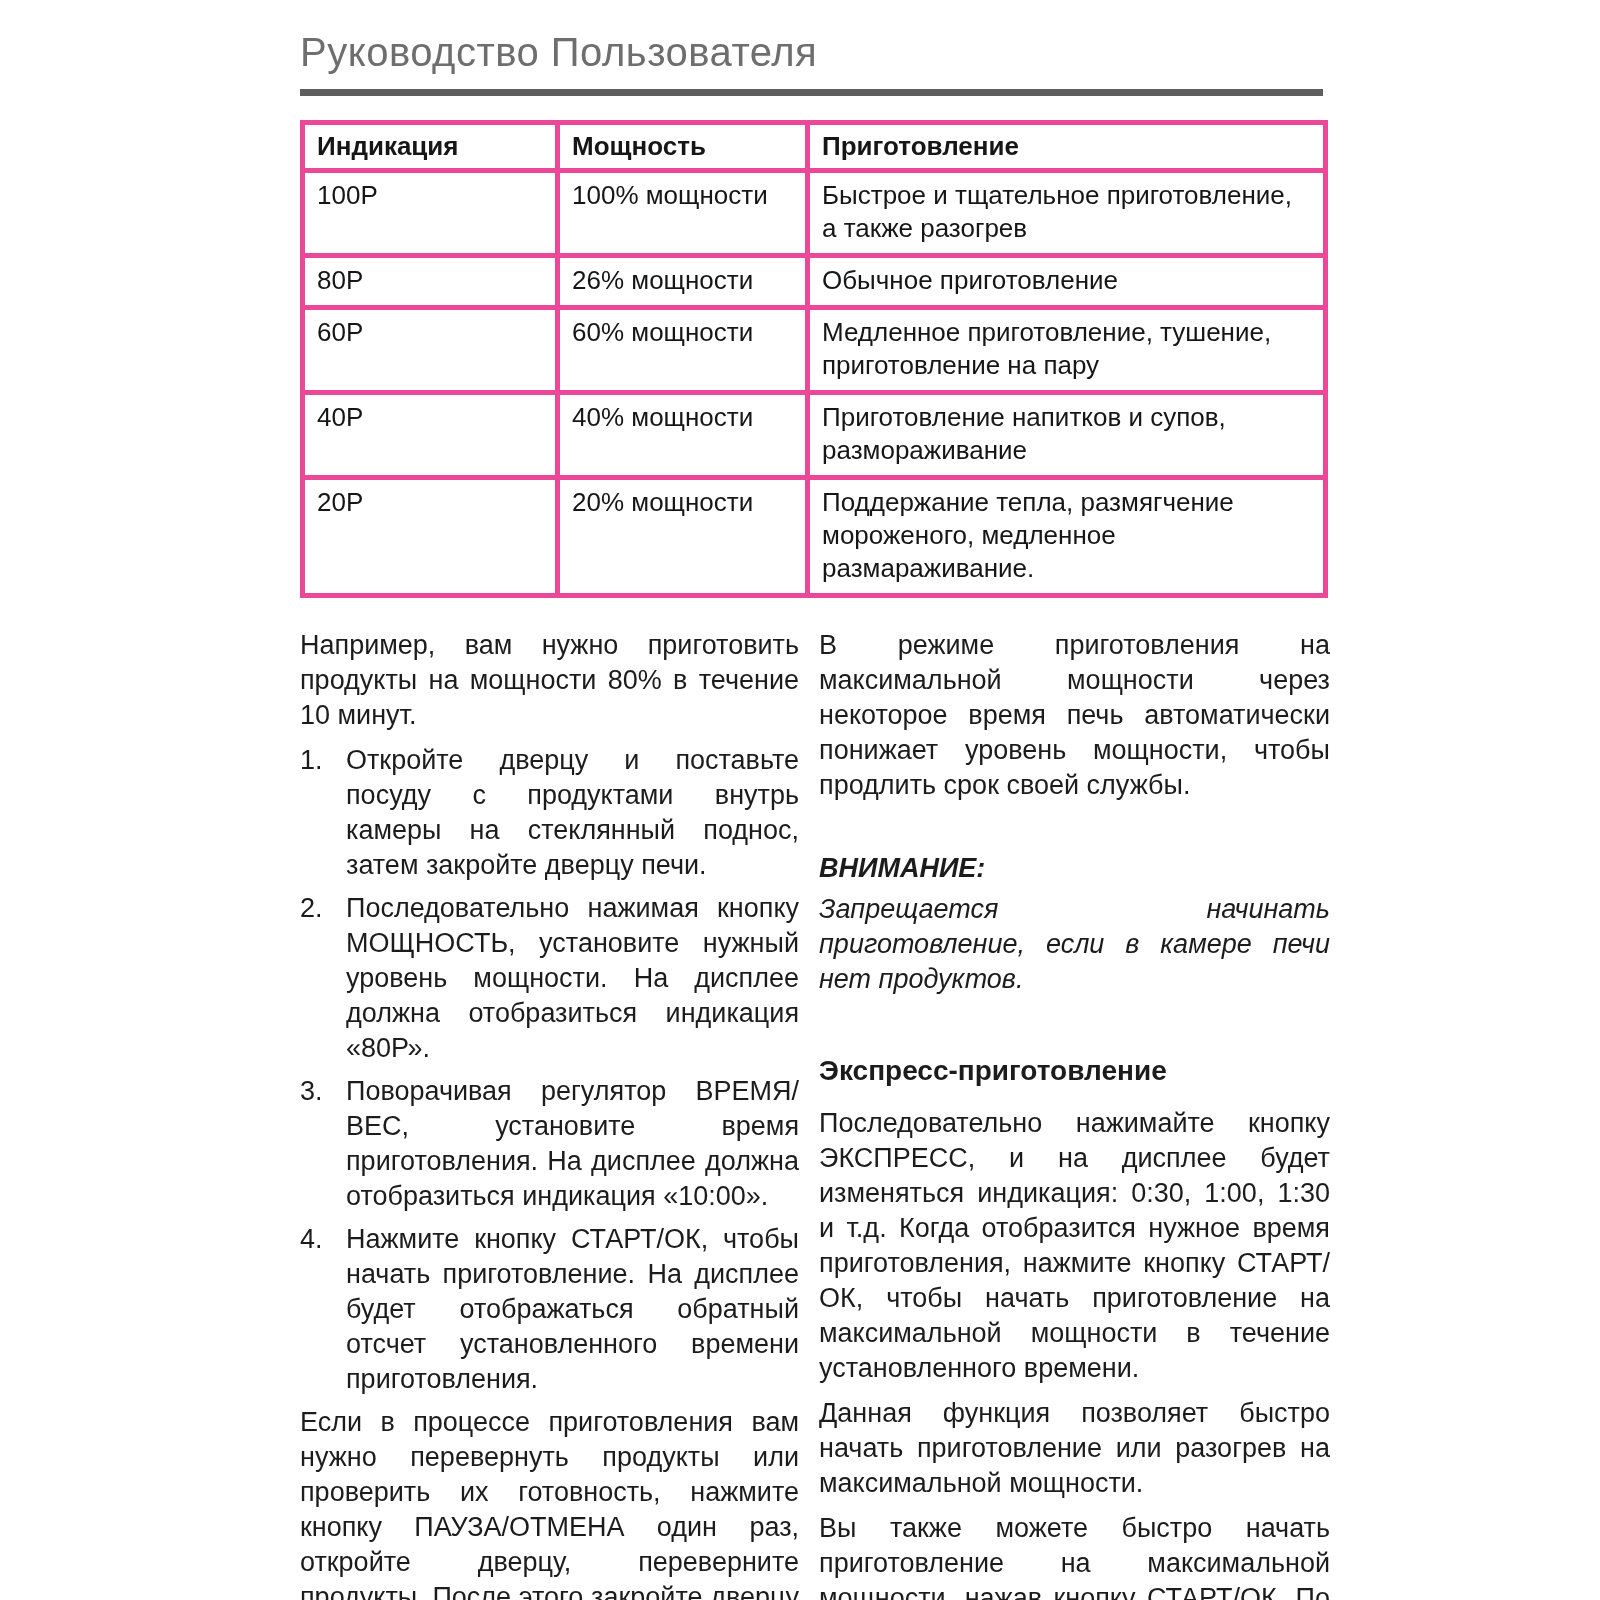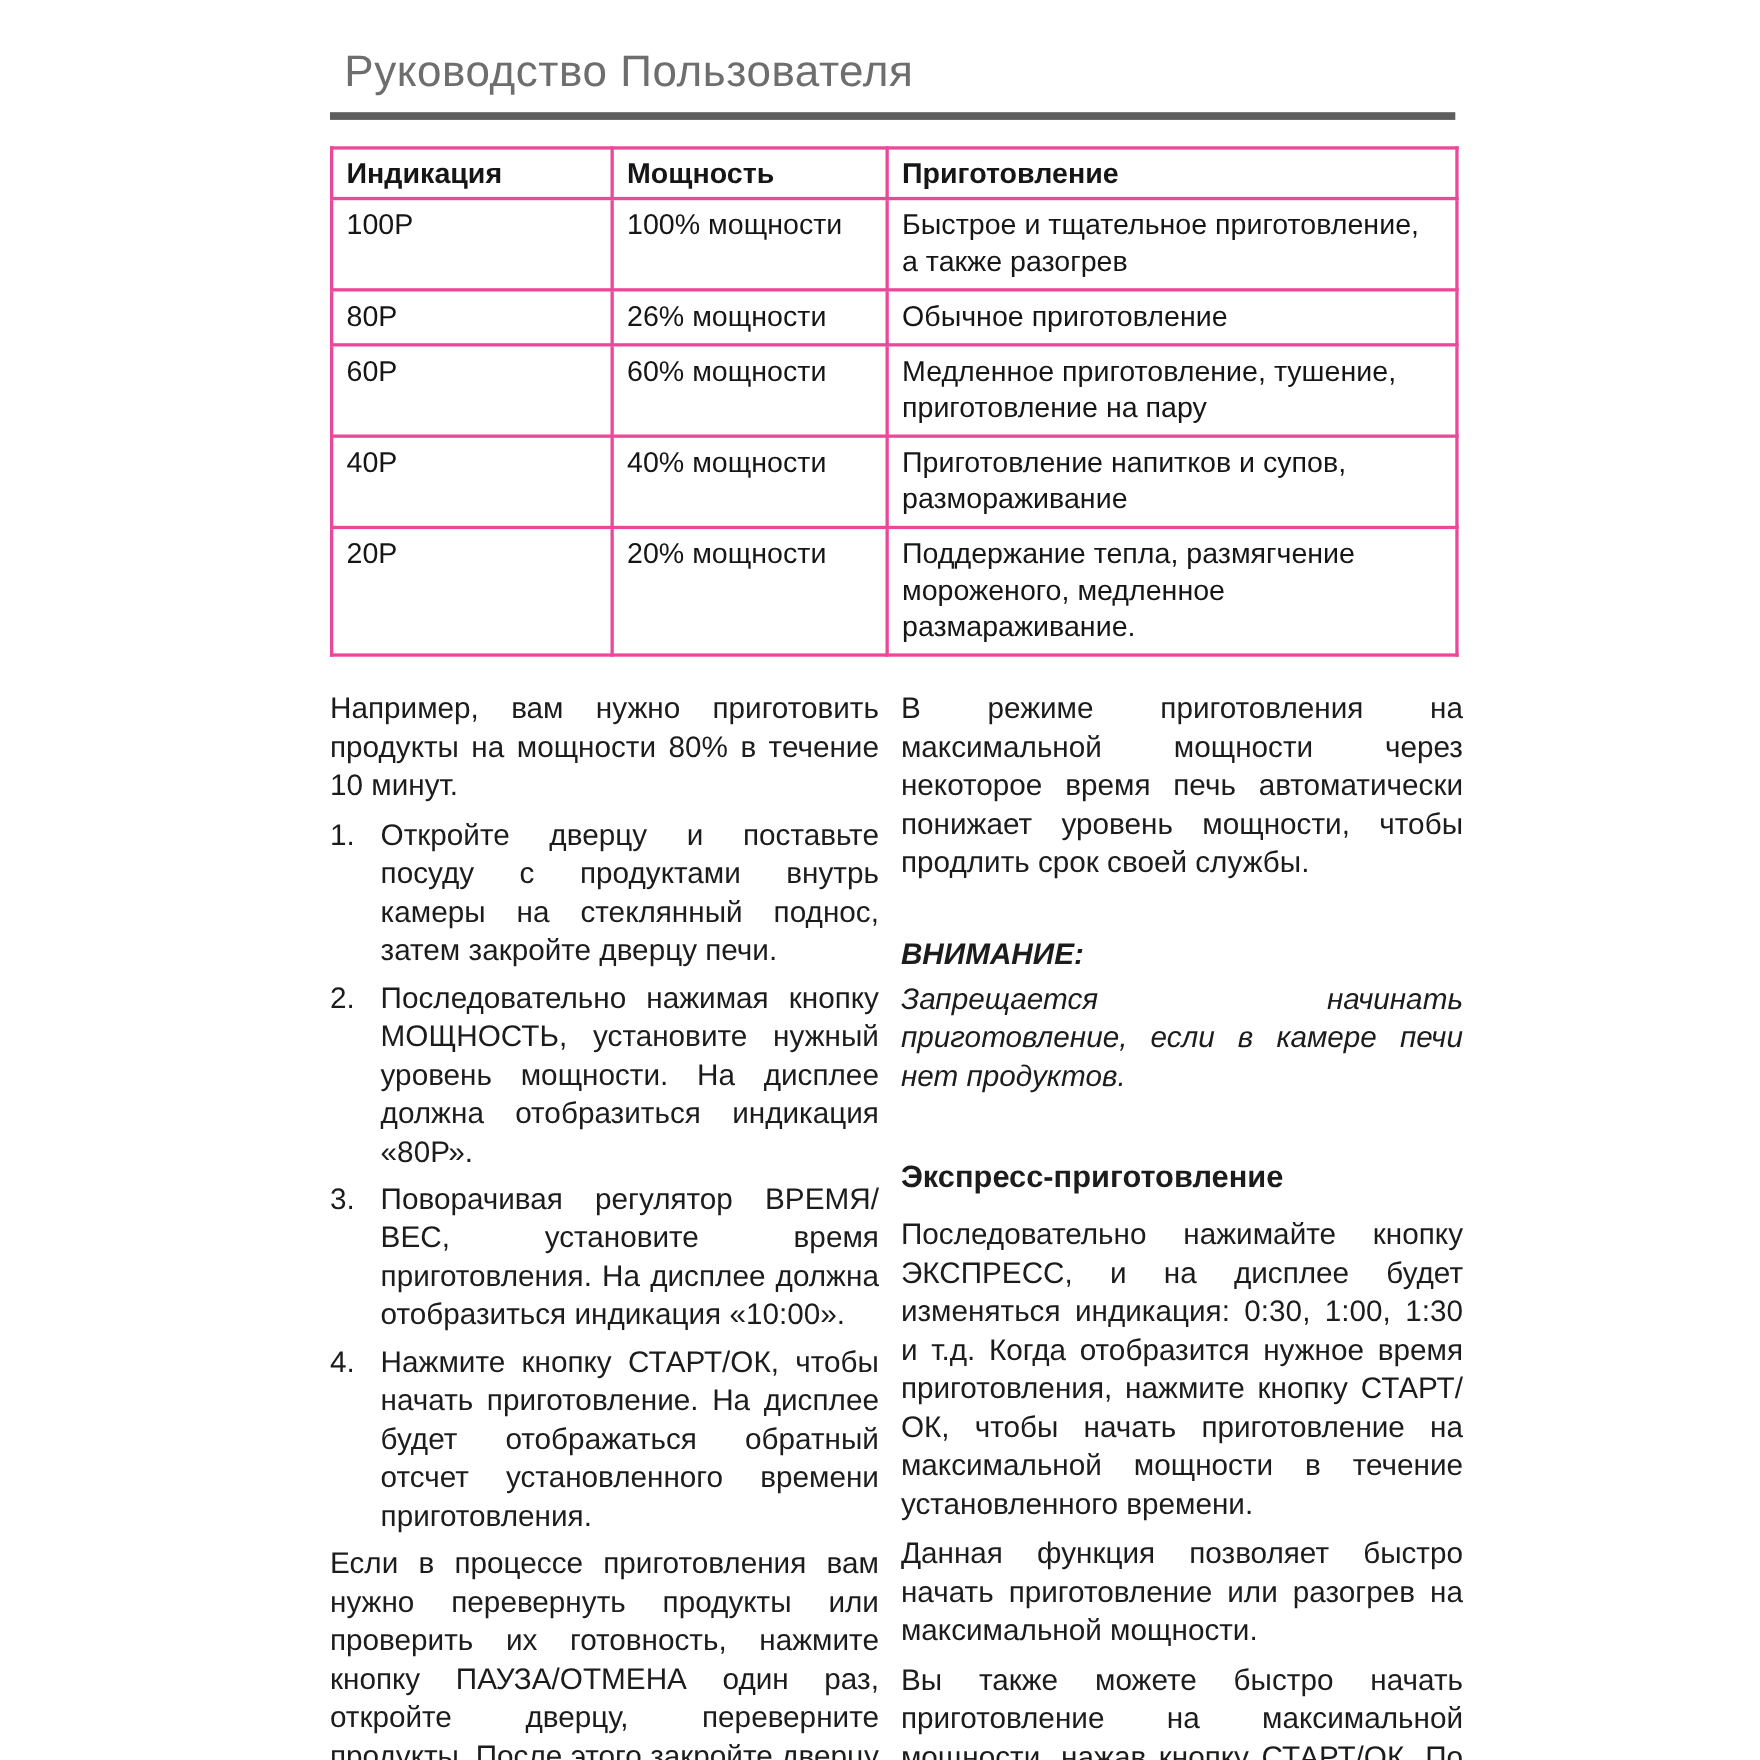--- a/index.html
+++ b/index.html
@@ -12,40 +12,40 @@
     font-family: "Liberation Sans", sans-serif;
     color: #1c1c1c;
   }
   .page {
     position: absolute;
     left: 300px;
     top: 30px;
     width: 1030px;
   }
   .doc-title {
-    margin: 13px;
+    margin: 0;
     font-size: 40px;
     font-weight: 400;
     color: #6e6e6e;
     letter-spacing: 0.5px;
   }
   .title-rule {
     margin-top: 14px;
     width: 1023px;
     height: 7px;
     background: #5e5e5e;
   }
   table.power-table {
     margin-top: 24px;
     width: 1023px;
     border-collapse: collapse;
     table-layout: fixed;
   }
   table.power-table th, table.power-table td {
-    border: 3px solid #ec4899;
+    border: 5px solid #ec4899;
     font-size: 26px;
     line-height: 33px;
     padding: 6px 12px 8px 12px;
     text-align: left;
     vertical-align: top;
     color: #161616;
   }
   table.power-table th {
     font-weight: 700;
     padding-top: 5px;

